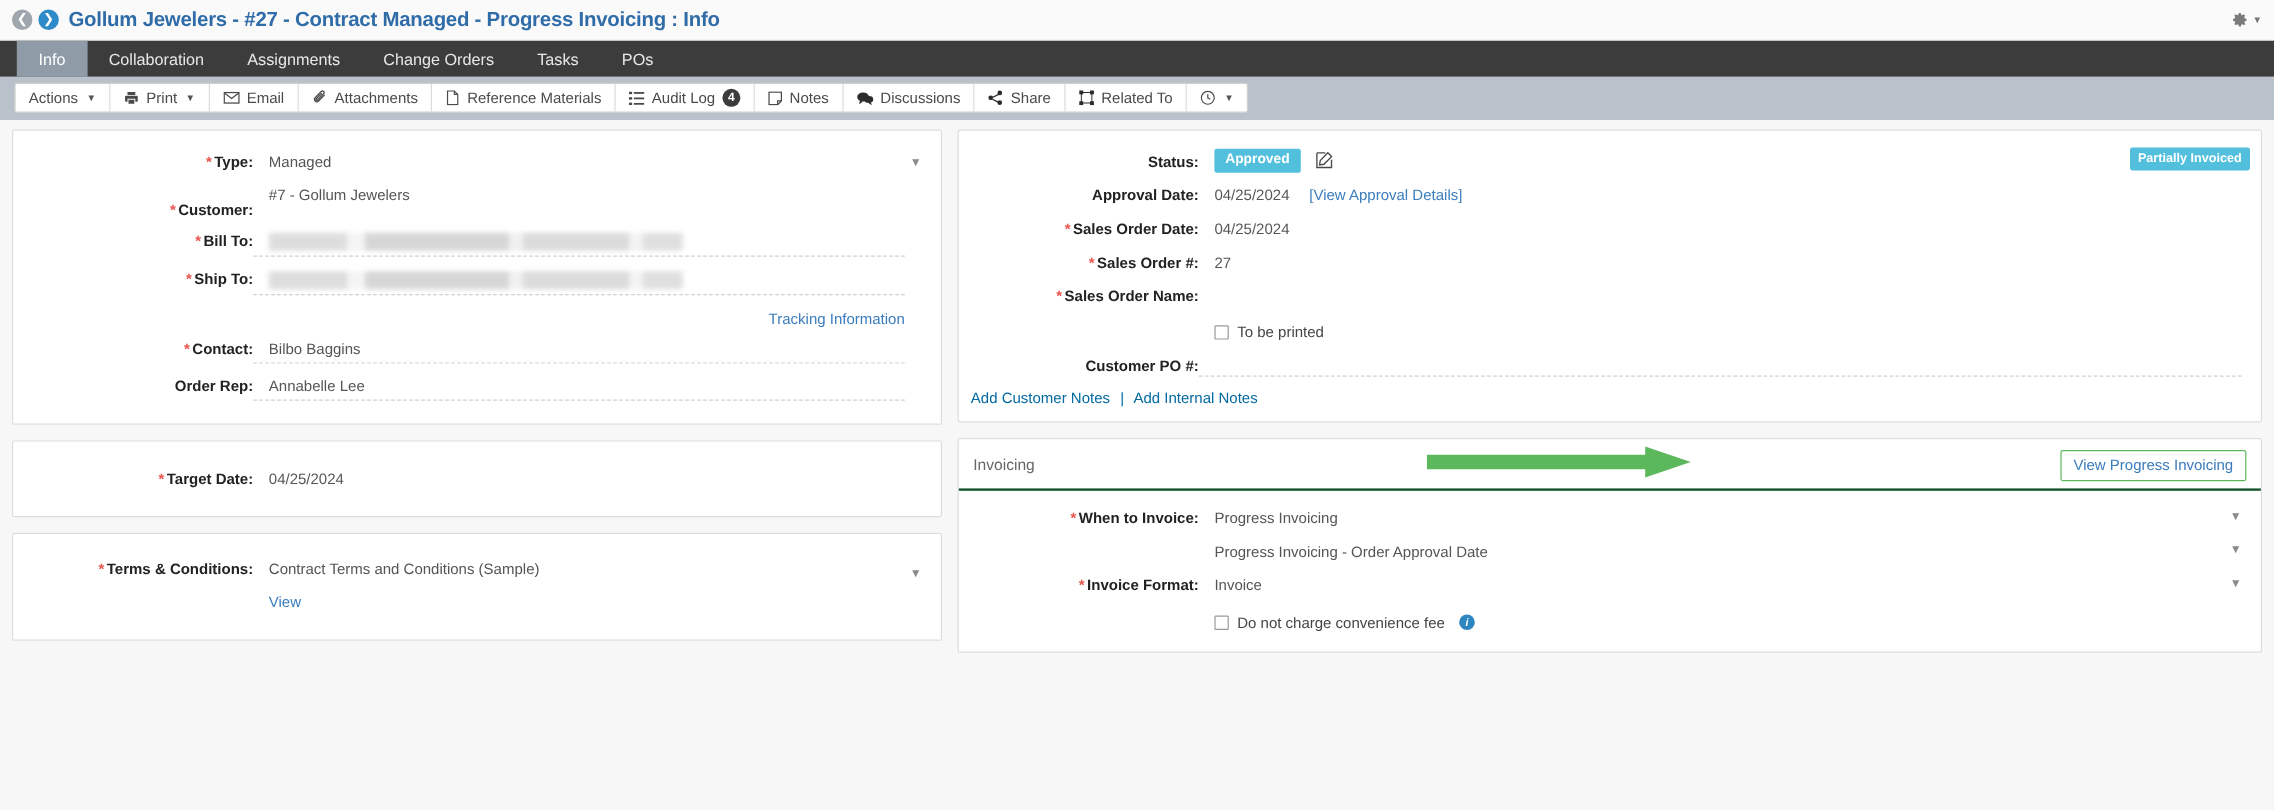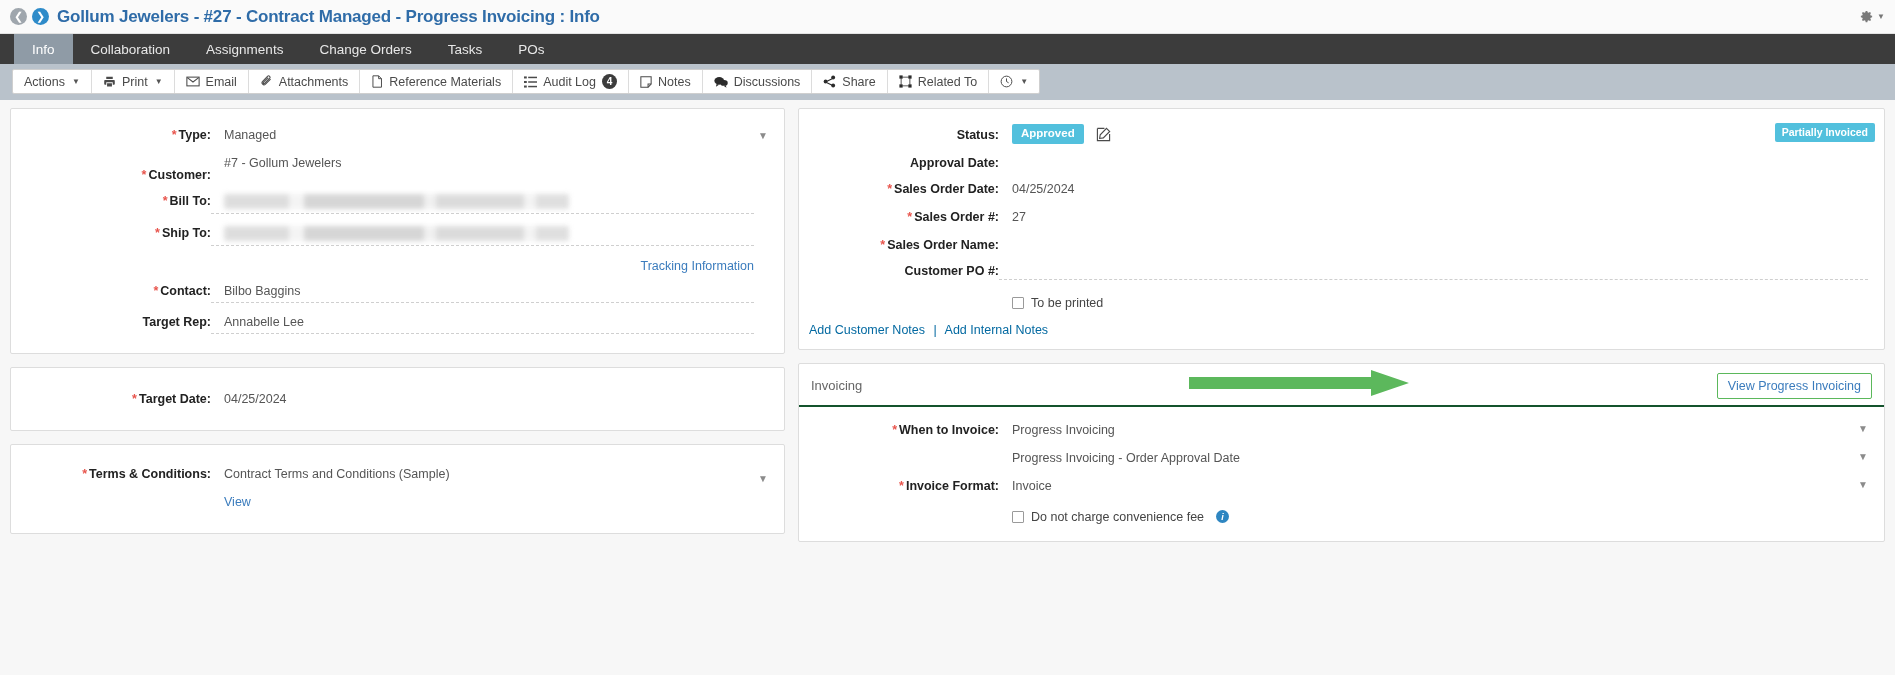--- a/index.html
+++ b/index.html
@@ -336,21 +336,21 @@
 
       <div class="frow">
         <div class="flabel" style="width:200px;">
           <span class="req">*</span><span>Contact:</span>
         </div>
         <div class="fval underline">Bilbo Baggins</div>
       </div>
 
       <div class="frow">
         <div class="flabel" style="width:200px;">
-          <span>Target Rep:</span>
+          <span>Order Rep:</span>
         </div>
         <div class="fval underline">Annabelle Lee</div>
       </div>
     </div>
 
     <div class="card" style="padding:22px 14px 22px 0;">
       <div class="frow" style="padding:0;">
         <div class="flabel" style="width:200px;">
           <span class="req">*</span><span>Target Date:</span>
         </div>
@@ -393,57 +393,61 @@
                 <path d="M11.2 1.4 14.6 4.8 7.8 11.6l-3.9.6.6-3.9z"></path>
               </svg>
           </span>
         </div>
       </div>
 
       <div class="frow">
         <div class="flabel" style="width:200px;">
           <span>Approval Date:</span>
         </div>
+        <div class="fval">
+          <span>04/25/2024</span>
+          <span class="link" style="margin-left:13px;">[View Approval Details]</span>
+        </div>
       </div>
 
       <div class="frow">
         <div class="flabel" style="width:200px;">
           <span class="req">*</span><span>Sales Order Date:</span>
         </div>
         <div class="fval">04/25/2024</div>
       </div>
 
       <div class="frow">
         <div class="flabel" style="width:200px;">
           <span class="req">*</span><span>Sales Order #:</span>
         </div>
         <div class="fval">27</div>
       </div>
 
       <div class="frow">
         <div class="flabel" style="width:200px;">
           <span class="req">*</span><span>Sales Order Name:</span>
         </div>
-      </div>
-
-      <div class="frow">
-        <div class="flabel" style="width:200px;">
-          <span>Customer PO #:</span>
-        </div>
-        <div class="fval underline"></div>
       </div>
 
       <div class="frow" style="padding-top:9px;">
         <div style="width:200px;"></div>
         <div class="fval" style="padding-left:13px;">
           <span class="chkline">
             <span class="chkbox"></span>
             <span>To be printed</span>
           </span>
         </div>
+      </div>
+
+      <div class="frow">
+        <div class="flabel" style="width:200px;">
+          <span>Customer PO #:</span>
+        </div>
+        <div class="fval underline"></div>
       </div>
 
       <div class="notes-links">
         <span class="link">Add Customer Notes</span>
         <span class="sep">|</span>
         <span class="link">Add Internal Notes</span>
       </div>
     </div>
 
     <div class="card">

